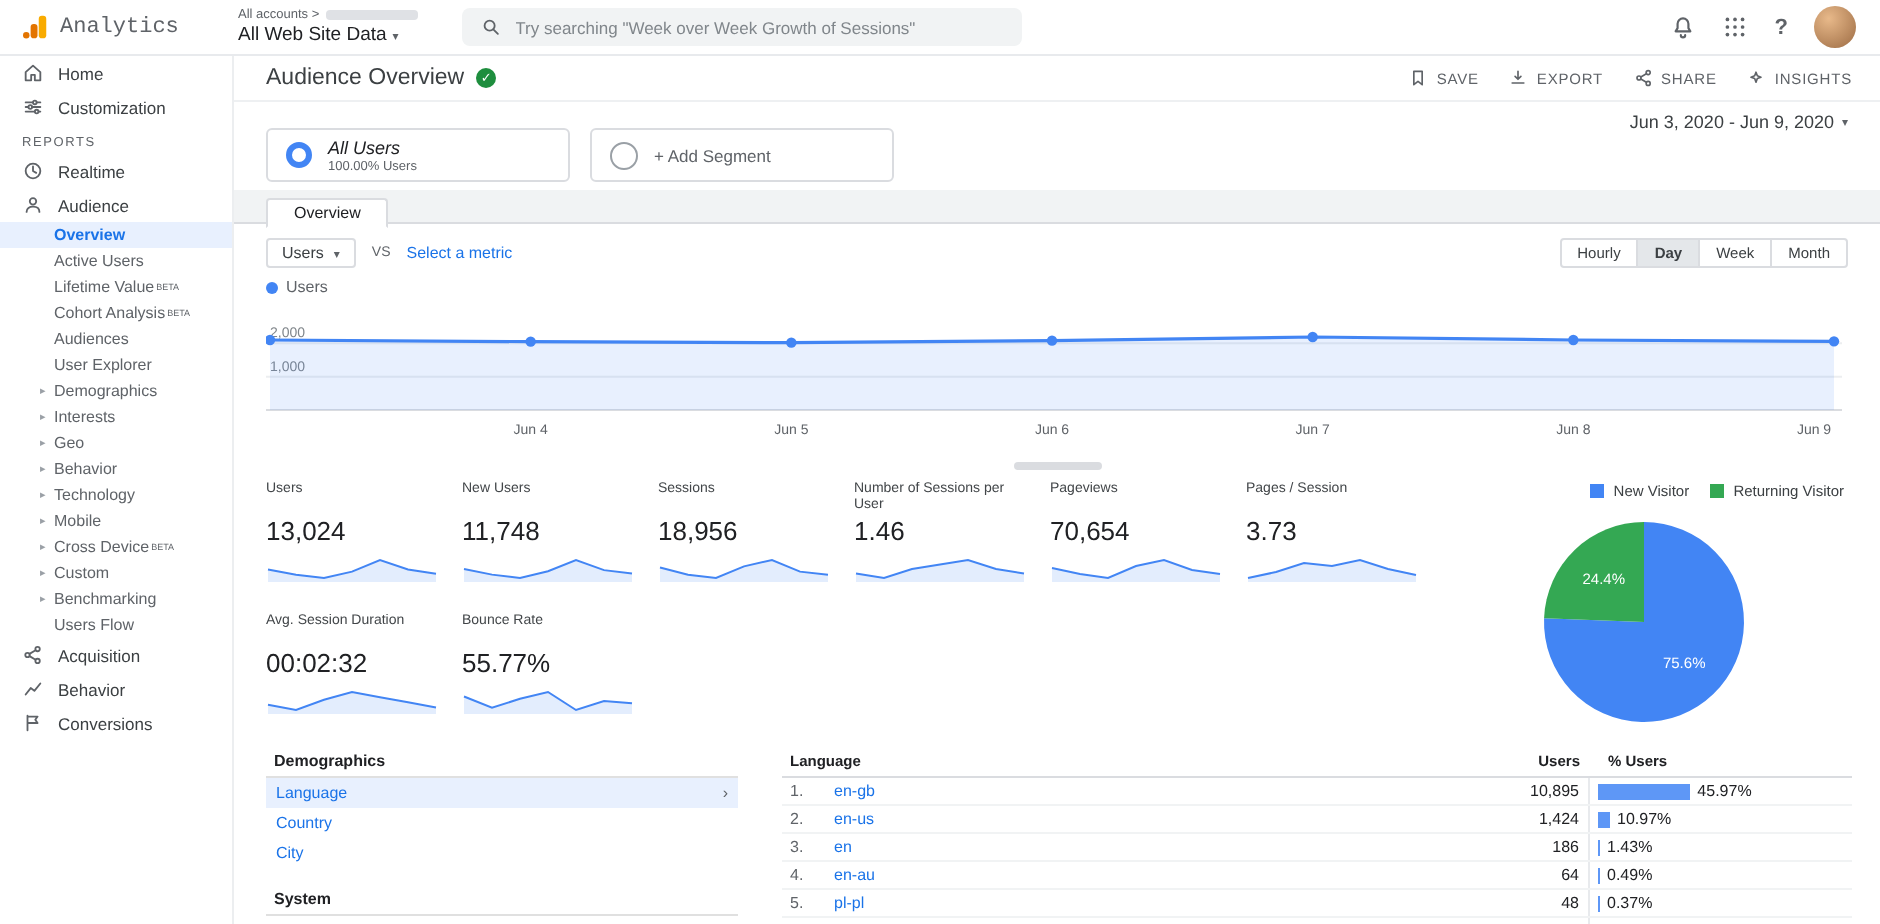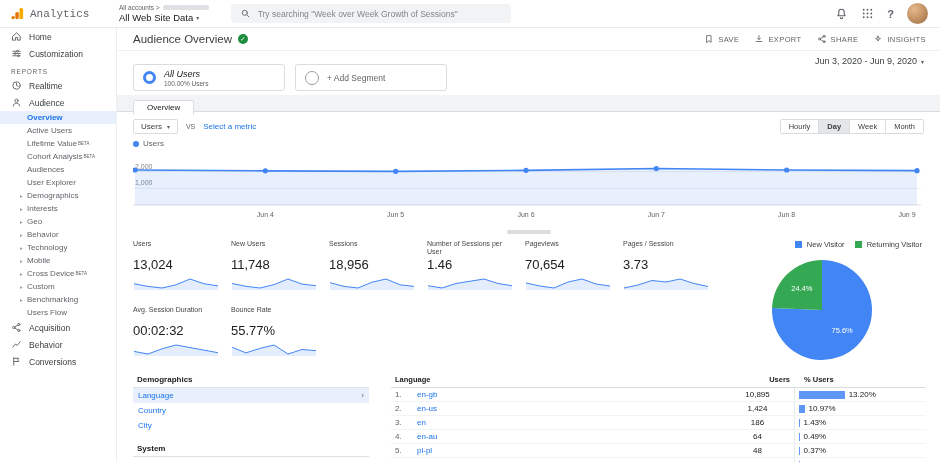--- a/index.html
+++ b/index.html
@@ -93,21 +93,21 @@
   .bn-item.selected{background:#e8f0fe;}
   .chev{color:#5f6368;font-size:8px;}
   .tablewrap{flex:1;padding-right:2px;}
   table{width:100%;border-collapse:collapse;}
   th{font-size:7.5px;text-align:left;padding:3px 4px;border-bottom:1px solid #dadce0;color:#202124;cursor:pointer;}
   th.r{text-align:right;}
   th.pct-h{padding-left:10px;width:118px;}
   td{font-size:8px;padding:2px 4px;border-bottom:1px solid #f1f3f4;color:#202124;}
   .c-rank{width:14px;color:#5f6368;}
   .c-lang a{color:#1a73e8;text-decoration:none;cursor:pointer;}
-  .c-users{text-align:center;width:64px;}
+  .c-users{text-align:right;width:64px;}
   .c-pct{width:118px;border-left:1px solid #e8eaed;}
   .pctflex{display:flex;align-items:center;}
   .bar{height:8px;background:#5e97f6;flex:none;}
   .pct-text{margin-left:4px;}
 </style>
 </head>
 <body>
 
 <div class="app">
 
@@ -475,21 +475,21 @@
               </tr>
             </thead>
             <tbody id="lang-tbody">
                 <tr>
                   <td class="c-rank">1.</td>
                   <td class="c-lang"><a>en-gb</a></td>
                   <td class="c-users">10,895</td>
                   <td class="c-pct">
                     <span class="pctflex">
                       <span class="bar" style="width: 46.178px;"></span>
-                      <span class="pct-text">13.20%</span>
+                      <span class="pct-text">45.97%</span>
                     </span>
                   </td>
                 </tr>
                 <tr>
                   <td class="c-rank">2.</td>
                   <td class="c-lang"><a>en-us</a></td>
                   <td class="c-users">1,424</td>
                   <td class="c-pct">
                     <span class="pctflex">
                       <span class="bar" style="width: 6.0335px;"></span>

